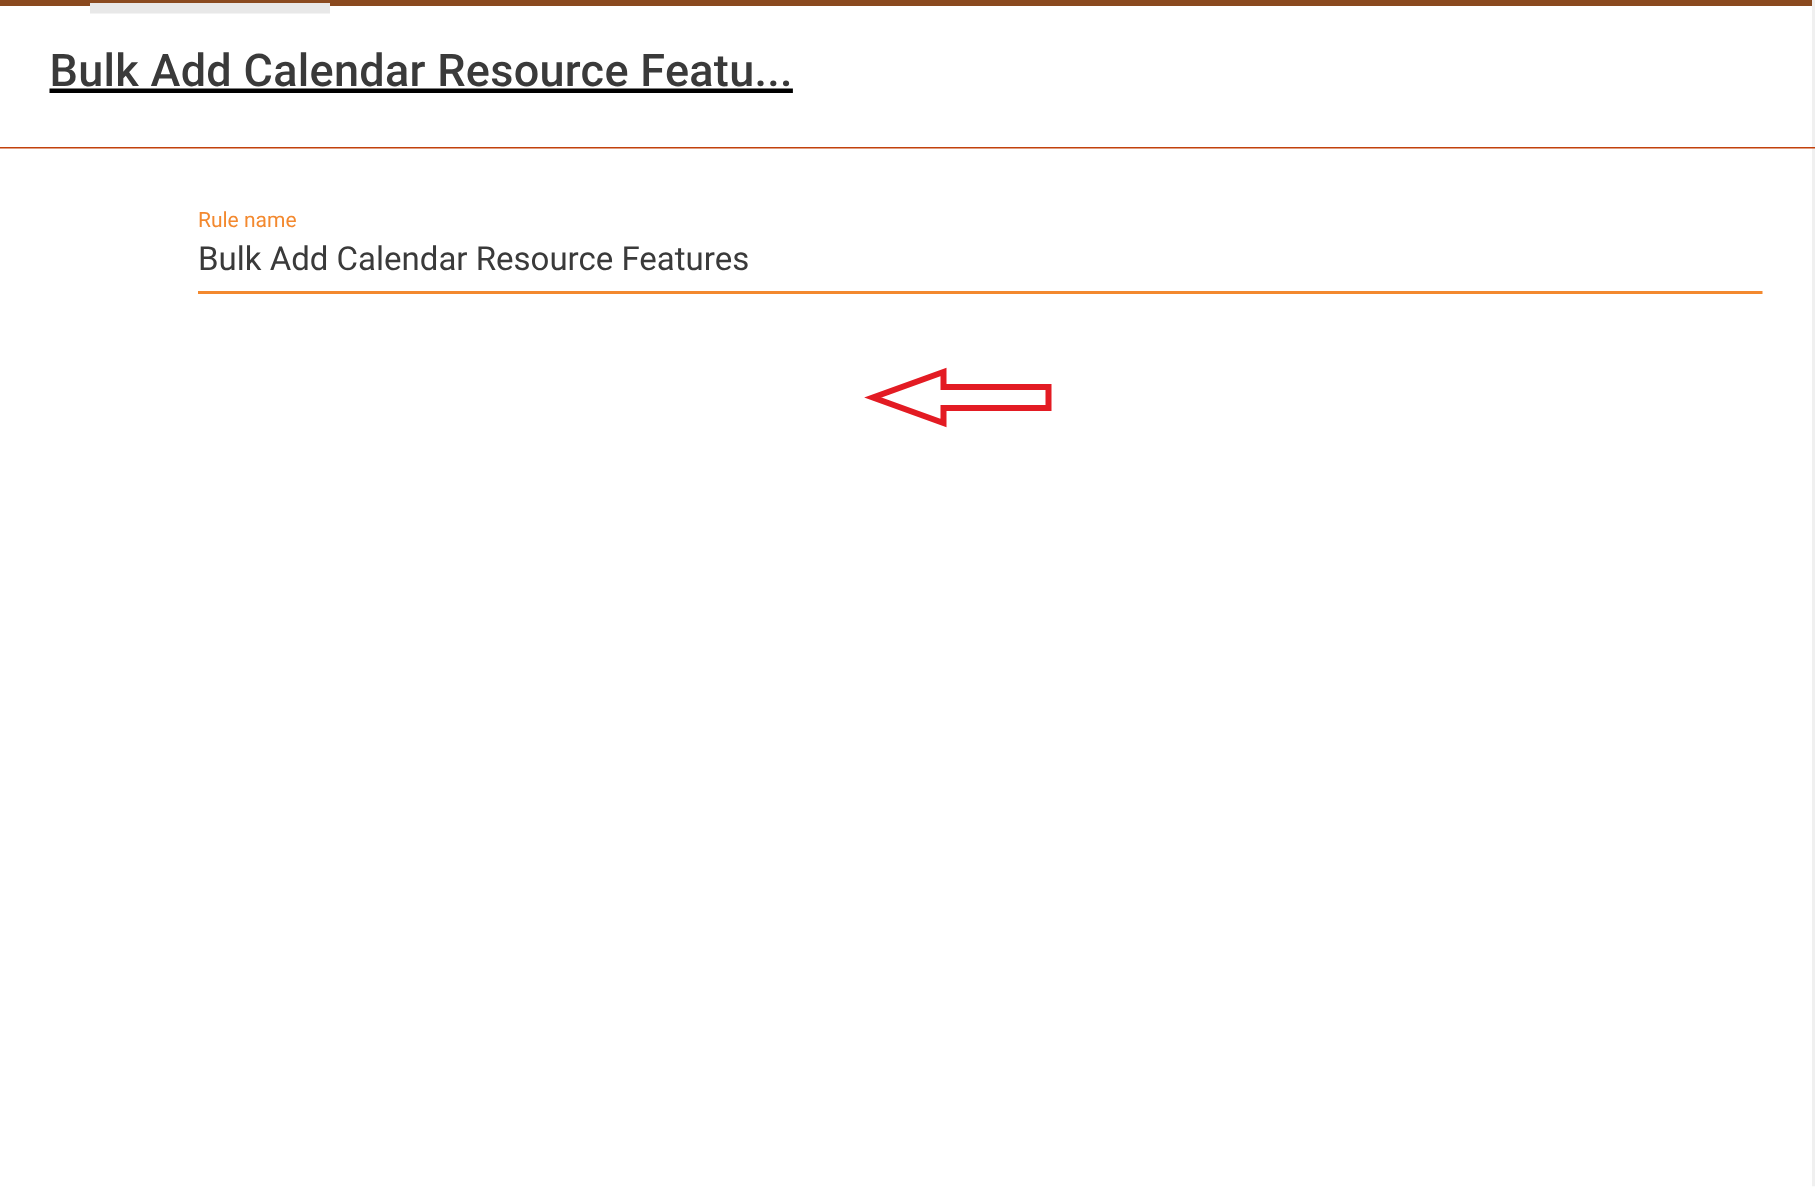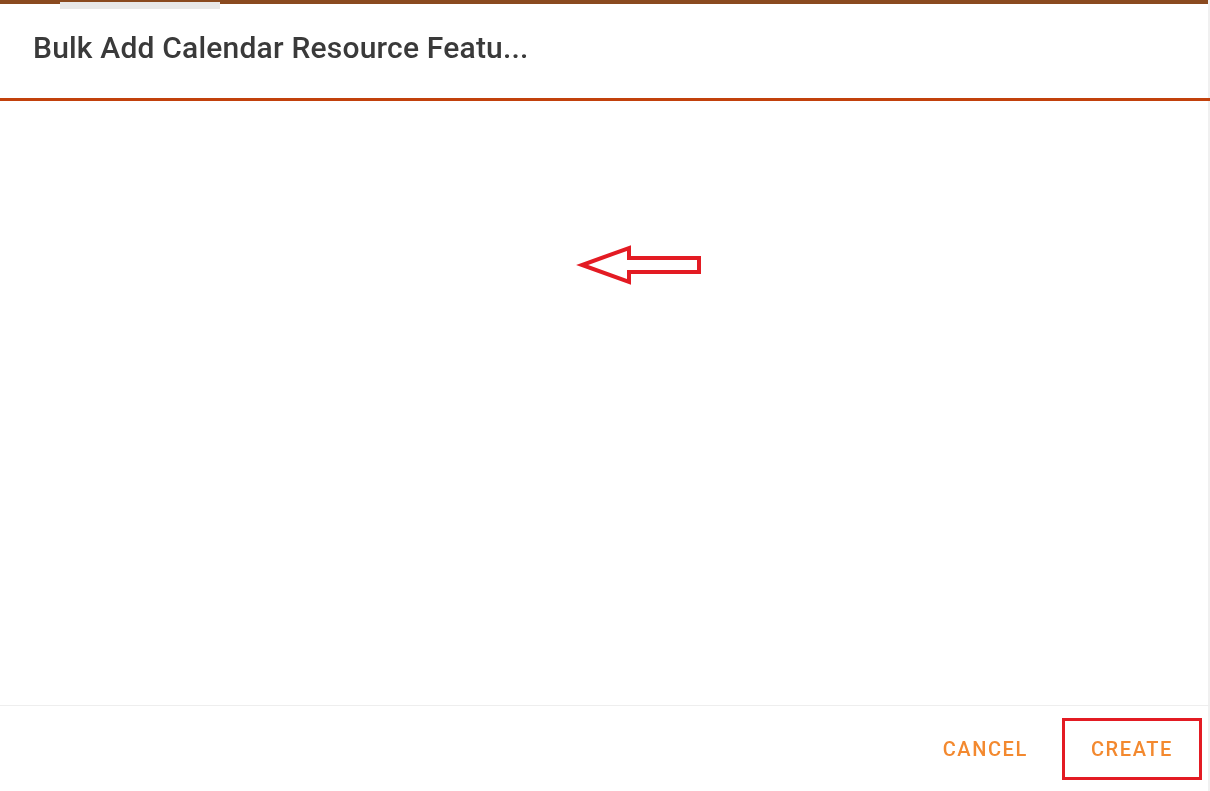--- a/index.html
+++ b/index.html
@@ -34,21 +34,22 @@
     }
     .dialog {
       position: relative;
       width: 100%;
       height: 100%;
       display: flex;
       flex-direction: column;
     }
     .header {
       padding: 30px 33px 33px 33px;
-      border-bottom: 3px solid #c2410c;
+      border-bottom: 1px solid #c2410c;
+      text-decoration: underline;
     }
     .dialog-title {
       font-size: 30px;
       font-weight: 500;
       color: #3a3a3a;
       letter-spacing: 0.2px;
     }
     .content {
       flex: 1;
       padding: 40px 33px 20px 33px;
@@ -141,27 +142,27 @@
 <div class="top-edge-strip"></div>
 <div class="right-edge"></div>
 
 <div class="dialog">
   <div class="header">
     <div class="dialog-title">Bulk Add Calendar Resource Featu...</div>
   </div>
 
   <div class="content">
 
+    <div class="field-wrap">
+      <label class="field-label">Rule name</label>
+      <div class="field-input-wrap">
+        <input type="text" class="field-input" autofocus="" value="Bulk Add Calendar Resource Features" style="">
+      </div>
+    </div>
   </div>
 
-  <div class="footer">
-    <button class="btn btn-cancel">CANCEL</button>
-    <span class="btn-create-wrap">
-      <button class="btn btn-create">CREATE</button>
-    </span>
-  </div>
 </div>
 
 <svg class="annotation-arrow" width="130" height="46">
   <g fill="none" stroke="#e31b23" stroke-width="4">
     <path d="M125 16 L55 16 L55 6 L8 23 L55 40 L55 30 L125 30 Z" fill="none"></path>
   </g>
 </svg>
 
 </body></html>

